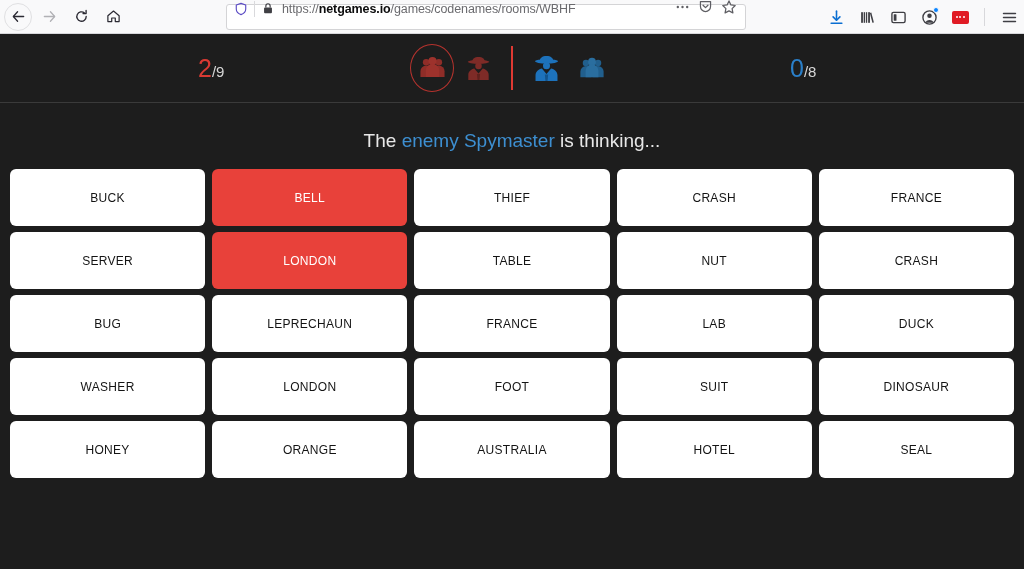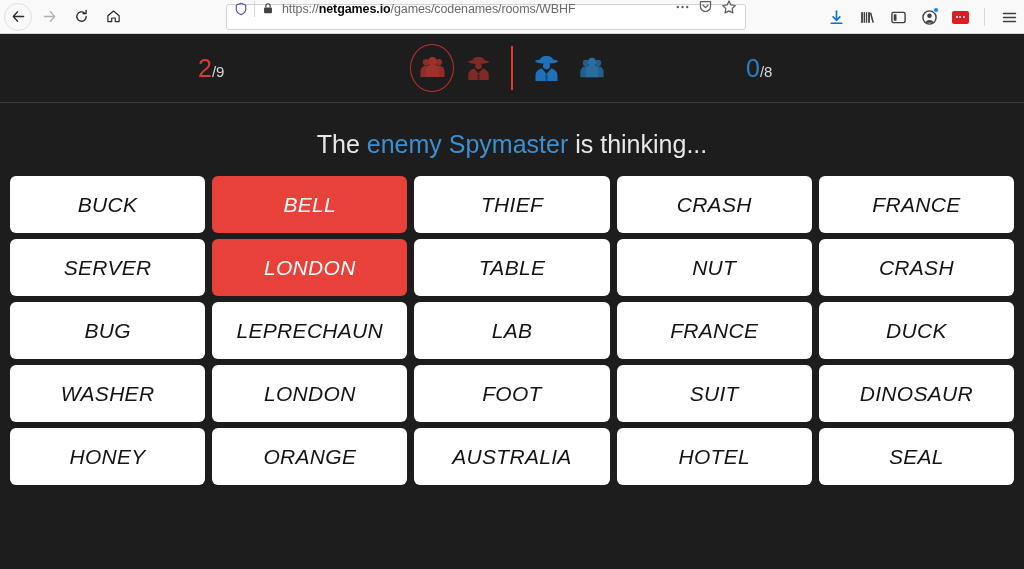--- a/index.html
+++ b/index.html
@@ -73,61 +73,60 @@
     position: relative;
     border-bottom: 1px solid #3a3a3a;
   }
   .score {
     position: absolute; top: 50%; transform: translateY(-50%);
     font-size: 15px; color: #cfcfcf; white-space: nowrap;
   }
   .score .big { font-size: 25px; vertical-align: baseline; }
   .score.red { left: 198px; }
   .score.red .big { color: #d93a33; }
-  .score.blue { left: 746px; }
+  .score.blue { left: 790px; }
   .score.blue .big { color: #2a7fc9; }
   .score .den { font-size: 15px; color: #d8d8d8; }
 
   .role-icons { display: flex; align-items: center; gap: 0; }
   .role-slot {
     width: 46px; height: 46px;
     display: flex; align-items: center; justify-content: center;
     position: relative;
   }
   .role-slot.circled::after {
     content: ""; position: absolute;
     left: 50%; top: 50%; transform: translate(-50%,-50%);
     width: 42px; height: 46px; border-radius: 50%;
     border: 1.5px solid #b7332e;
   }
   .turn-div { width: 2px; height: 44px; background: #e03a33; margin: 0 10px; }
 
   .prompt {
     width: 100%; text-align: center;
     margin-top: 27px;
-    font-size: 25px; color: #e8e8e8; font-weight: 400;
+    font-size: 19px; color: #e8e8e8; font-weight: 400;
   }
   .prompt .hl { color: #3d8fd1; }
 
   
   .grid {
     margin: 17px auto 0 auto;
     width: 1004px;
     display: grid;
     grid-template-columns: repeat(5, 1fr);
     grid-auto-rows: 57px;
     gap: 6px 7px;
   }
   .card {
     background: #ffffff; color: #141414;
     border-radius: 6px;
     display: flex; align-items: center; justify-content: center;
-    font-size: 21px; letter-spacing: 0.3px;
+    font-size: 12px; letter-spacing: 0.3px;
     user-select: none;
-    font-style: italic;
   }
   .card.red { background: #e8413a; color: #ffffff; }
 </style>
 </head>
 <body>
 
 <div class="browser-bar">
 
   <div class="nav-group">
     <div class="nav-btn active-ring">
@@ -335,26 +334,26 @@
       <div class="card">
         <span>CRASH</span>
       </div>
       <div class="card">
         <span>BUG</span>
       </div>
       <div class="card">
         <span>LEPRECHAUN</span>
       </div>
       <div class="card">
+        <span>FRANCE</span>
+      </div>
+      <div class="card">
         <span>LAB</span>
       </div>
       <div class="card">
-        <span>FRANCE</span>
-      </div>
-      <div class="card">
         <span>DUCK</span>
       </div>
       <div class="card">
         <span>WASHER</span>
       </div>
       <div class="card">
         <span>LONDON</span>
       </div>
       <div class="card">
         <span>FOOT</span>

